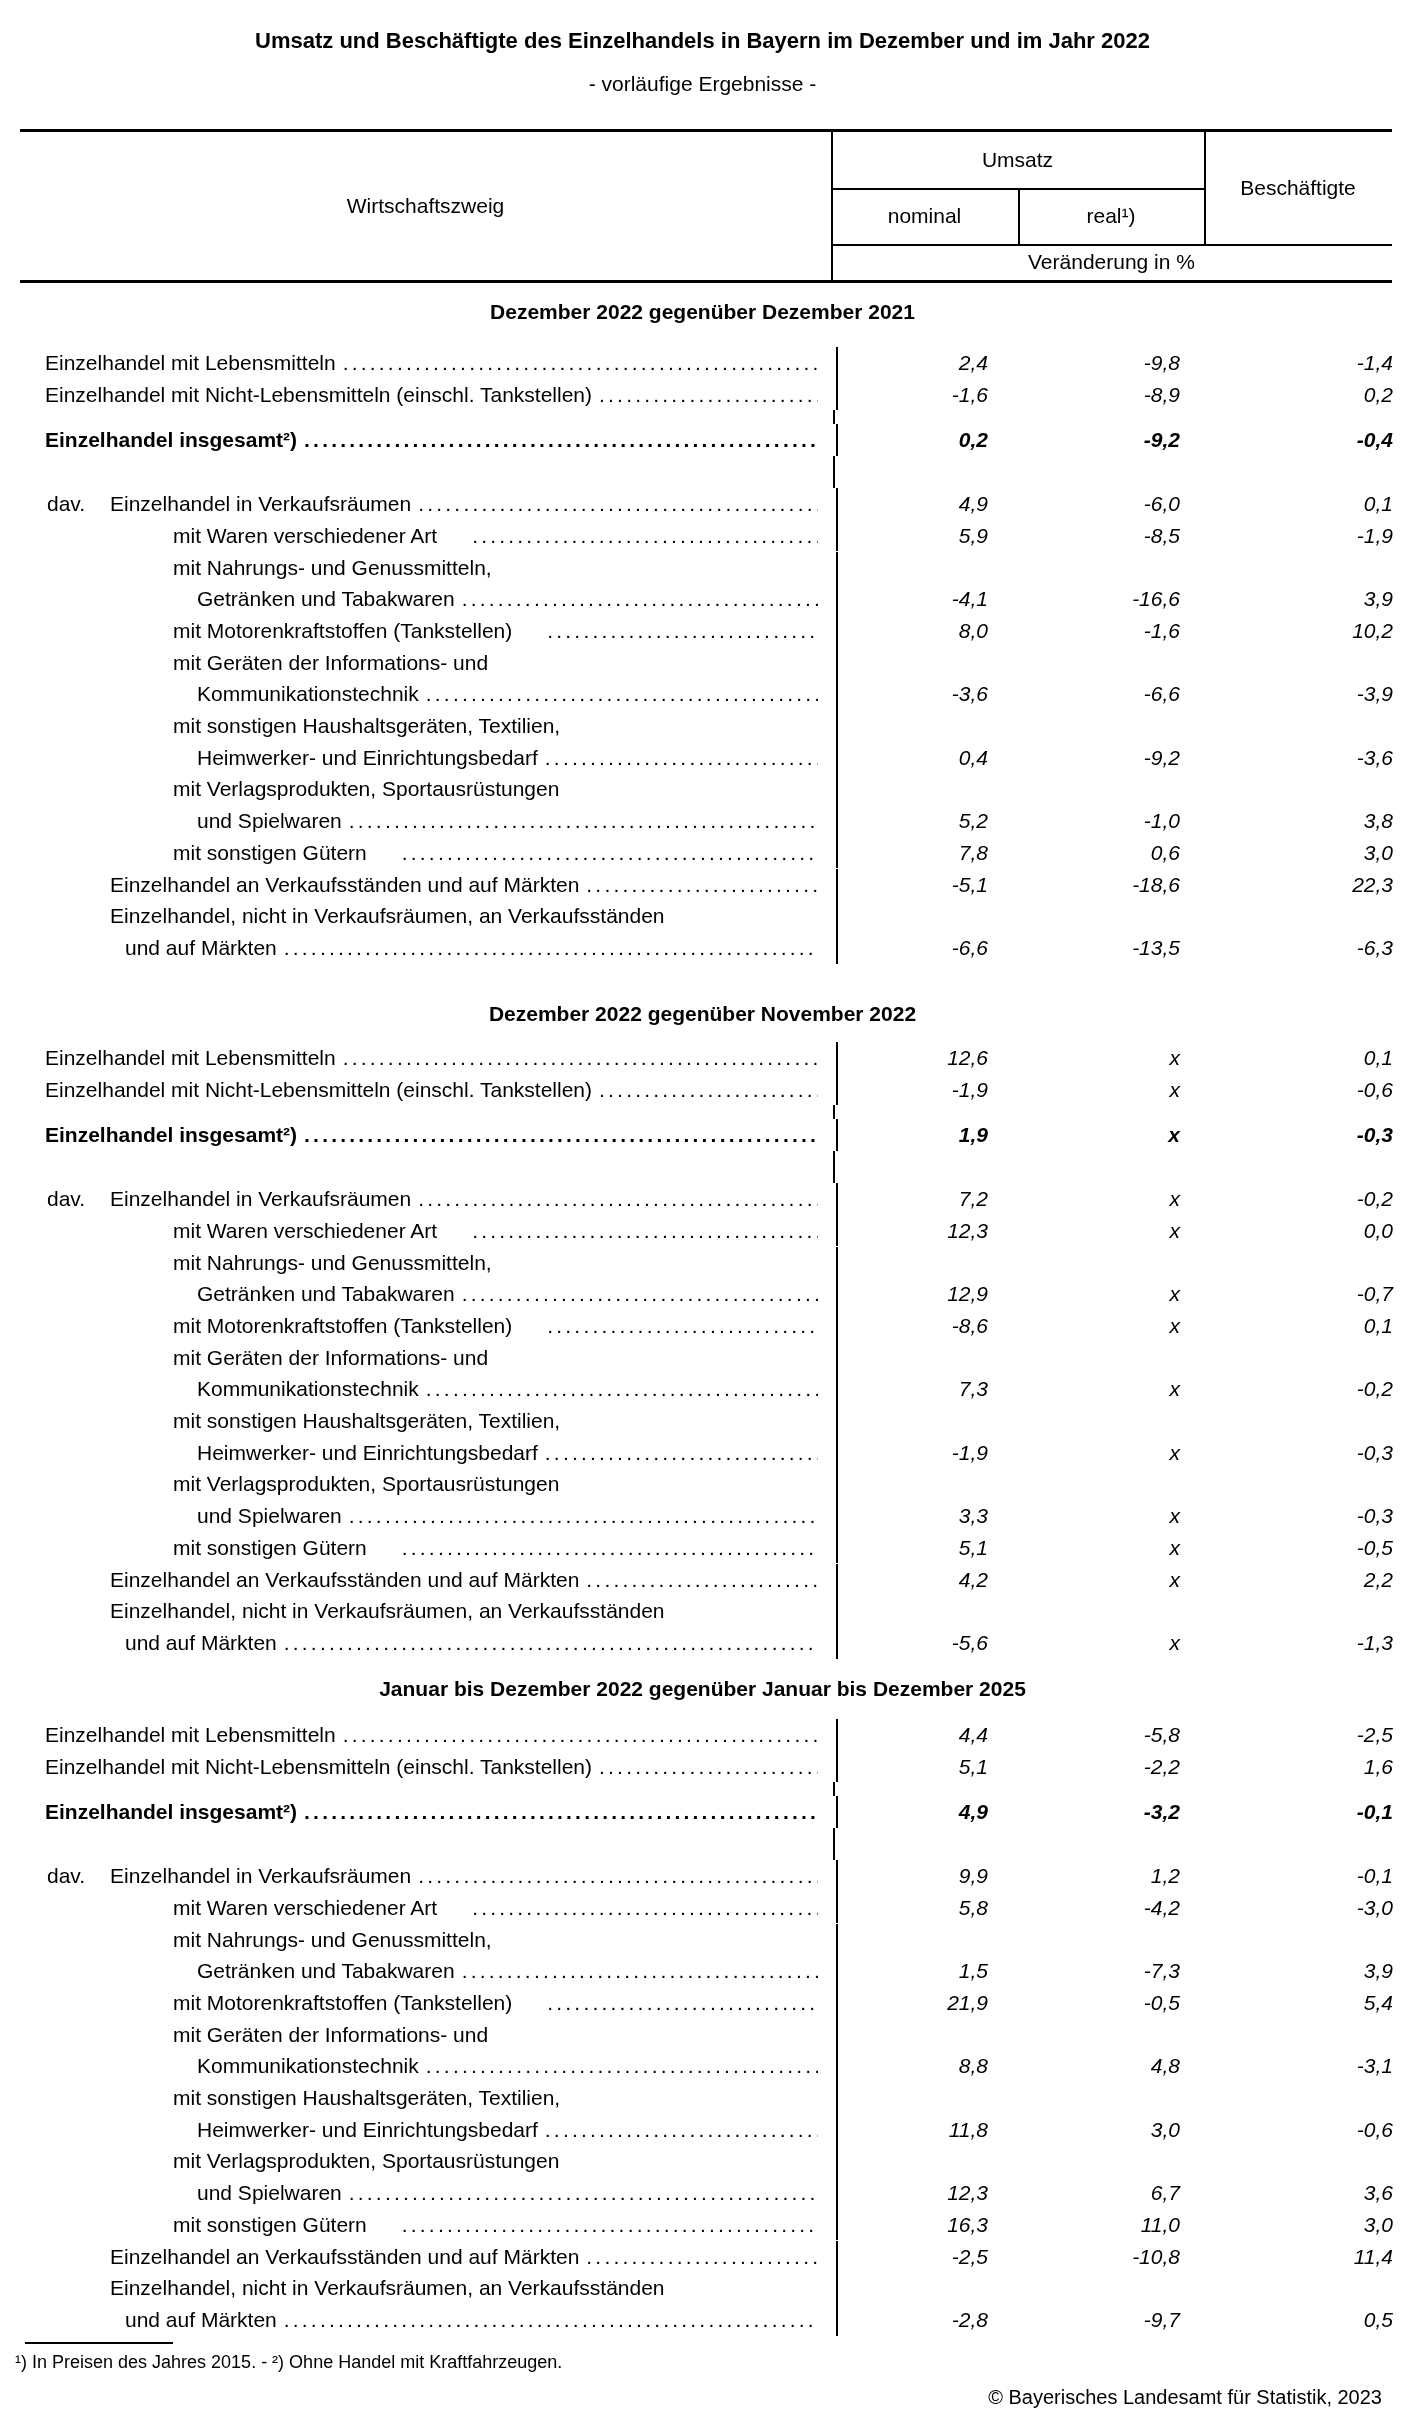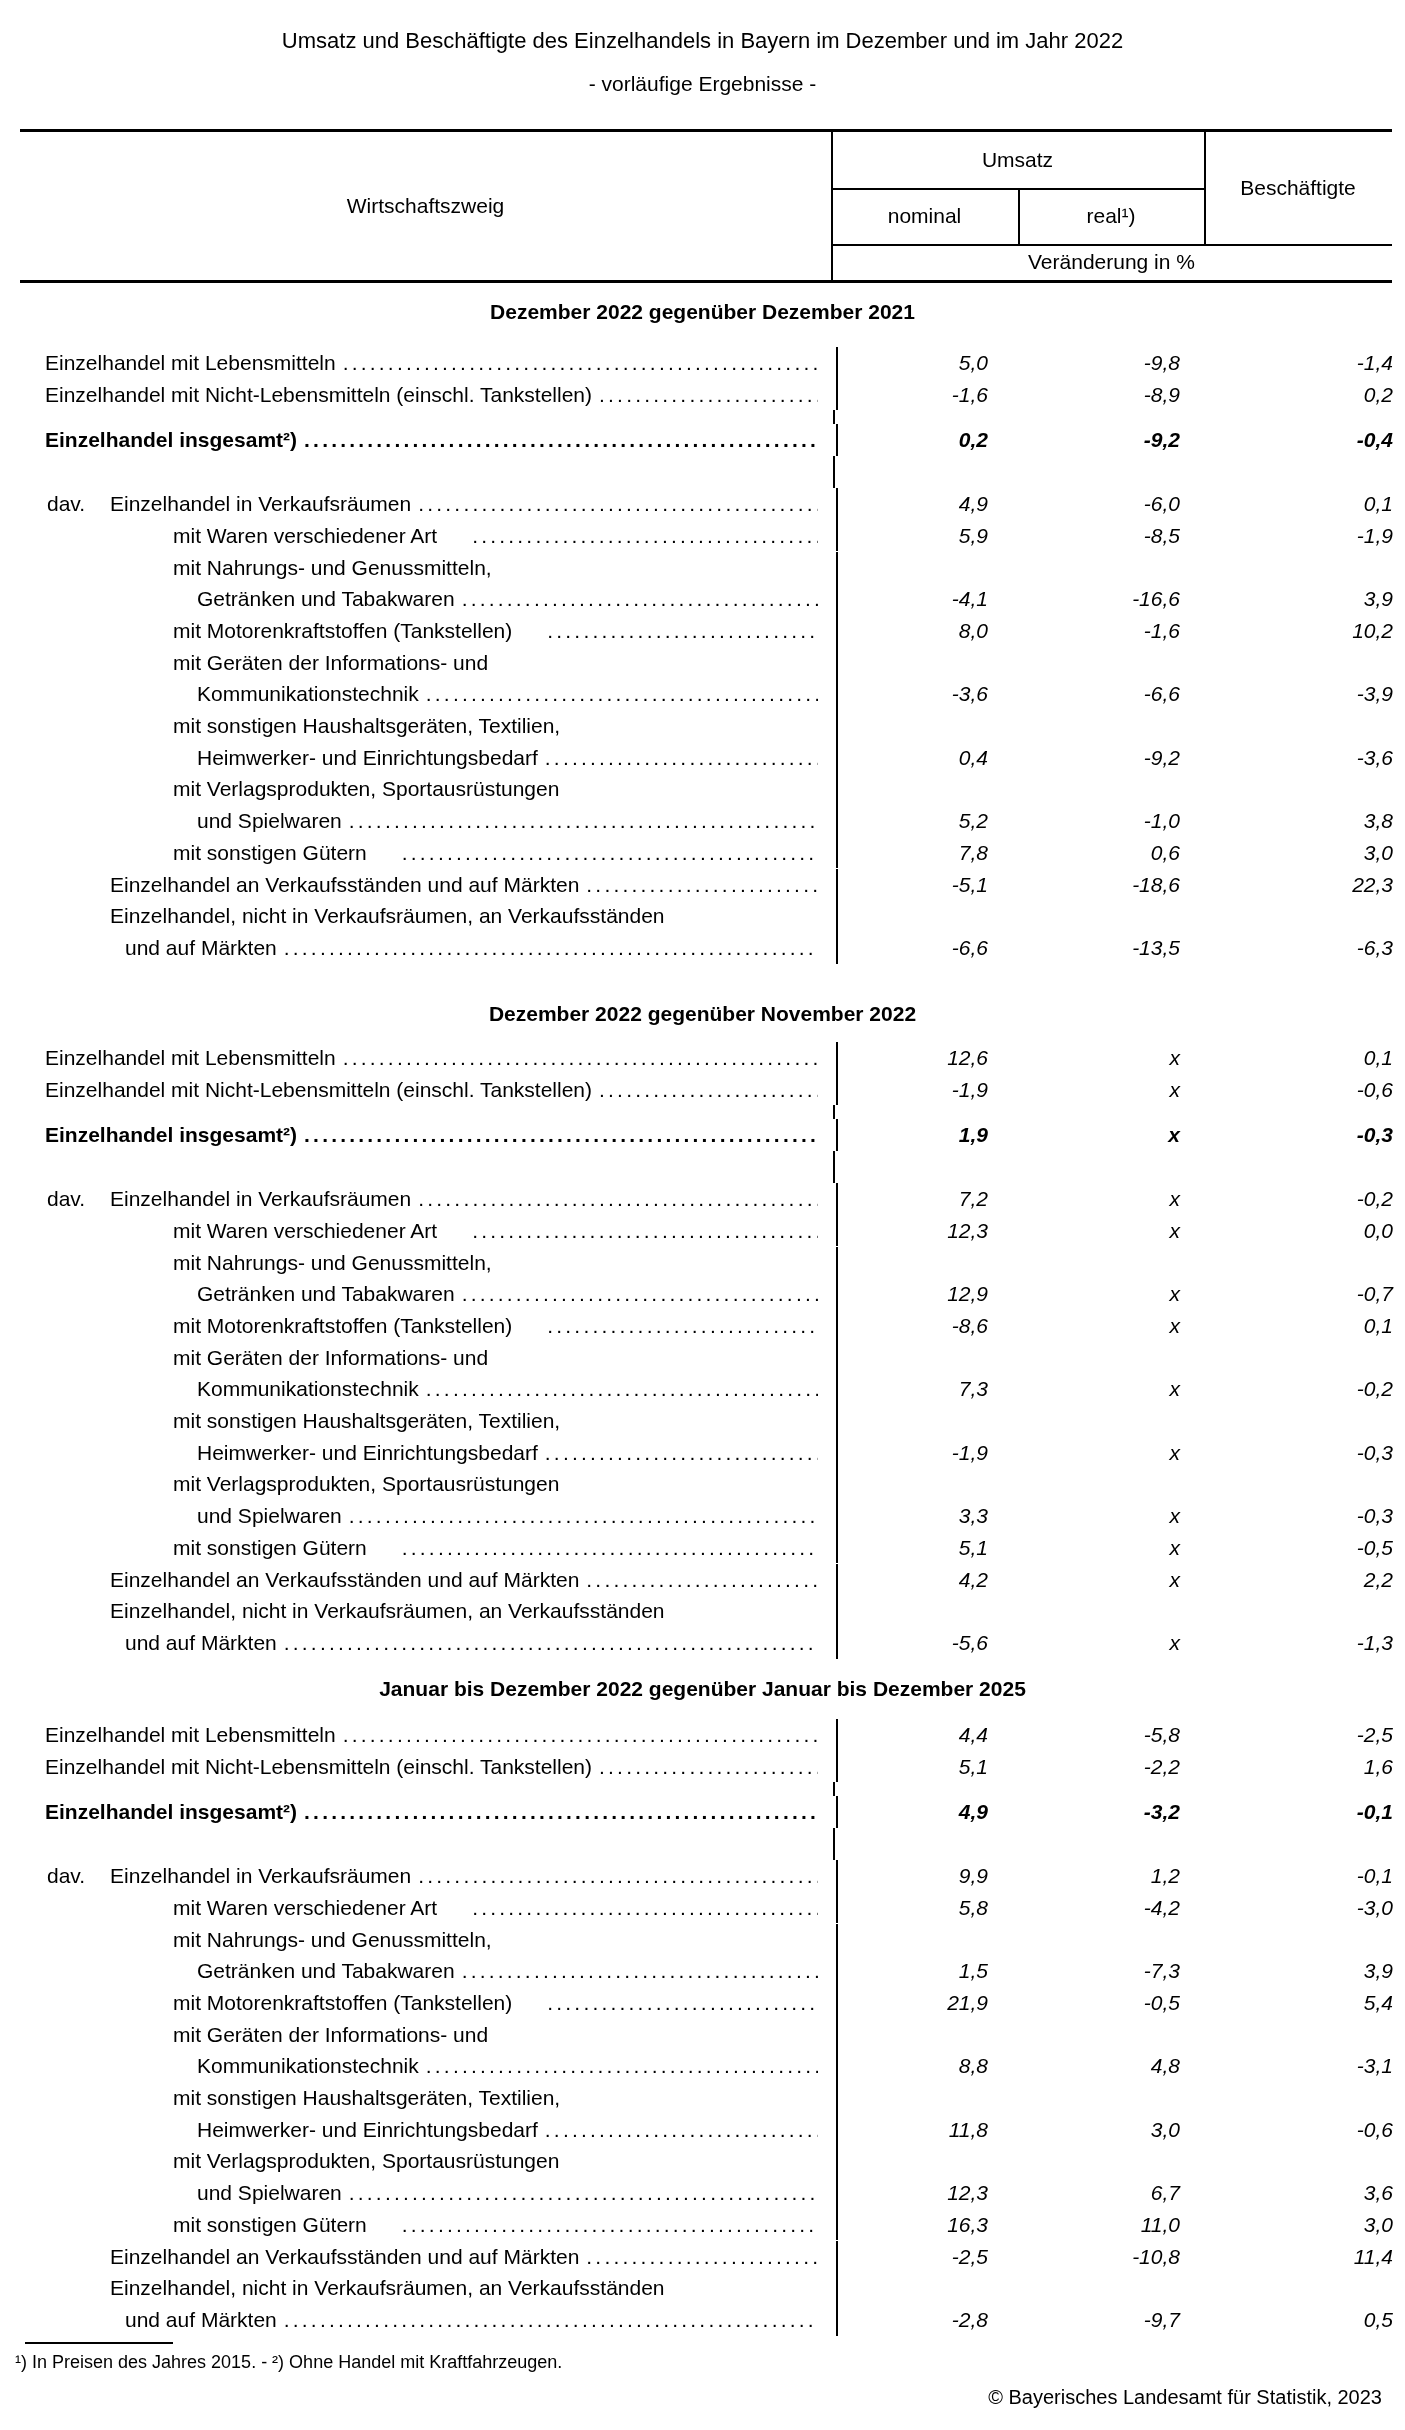--- a/index.html
+++ b/index.html
@@ -1,20 +1,20 @@
 <!DOCTYPE html>
 <html><head>
 <meta charset="utf-8">
 <style>
   html,body{margin:0;padding:0;background:#fff;}
   body{width:1405px;height:2430px;position:relative;overflow:hidden;
        font-family:"Liberation Sans",sans-serif;color:#000;}
   .abs{position:absolute;}
   
-  #title{top:26px;left:0;width:1405px;text-align:center;font-size:22px;font-weight:normal;line-height:30px;}
+  #title{top:26px;left:0;width:1405px;text-align:center;font-size:22px;font-weight:bold;line-height:30px;}
   #subtitle{top:70px;left:0;width:1405px;text-align:center;font-size:21px;line-height:28px;}
   
   #thead{top:129px;left:20px;width:1372px;height:148px;border-top:3px solid #000;border-bottom:3px solid #000;}
   #thead .cell{position:absolute;display:flex;align-items:center;justify-content:center;font-size:21px;}
   #c-branch{left:0;top:0;width:811px;height:148px;}
   #c-umsatz{left:811px;top:0;width:373px;height:56px;}
   #c-besch{left:1184px;top:0;width:188px;height:112px;}
   #c-nominal{left:811px;top:56px;width:187px;height:56px;}
   #c-real{left:998px;top:56px;width:186px;height:56px;}
   #c-unit{left:811px;top:112px;width:561px;height:36px;}
@@ -72,21 +72,21 @@
 
 <div id="sections">
     <div class="sec-heading" style="top: 296px;">Dezember 2022 gegenüber Dezember 2021</div>
     <div class="rows" style="top: 347px;">
       <div class="row" style="top: 0px;">
         <div class="lbl l0">
           <span class="txt">Einzelhandel mit Lebensmitteln</span>
           <span class="dots"></span>
         </div>
         <div class="vals">
-          <span class="v v1">5,0</span>
+          <span class="v v1">2,4</span>
           <span class="v v2">-9,8</span>
           <span class="v v3">-1,4</span>
         </div>
       </div>
       <div class="row" style="top: 31.7px;">
         <div class="lbl l0">
           <span class="txt">Einzelhandel mit Nicht-Lebensmitteln (einschl. Tankstellen)</span>
           <span class="dots"></span>
         </div>
         <div class="vals">

